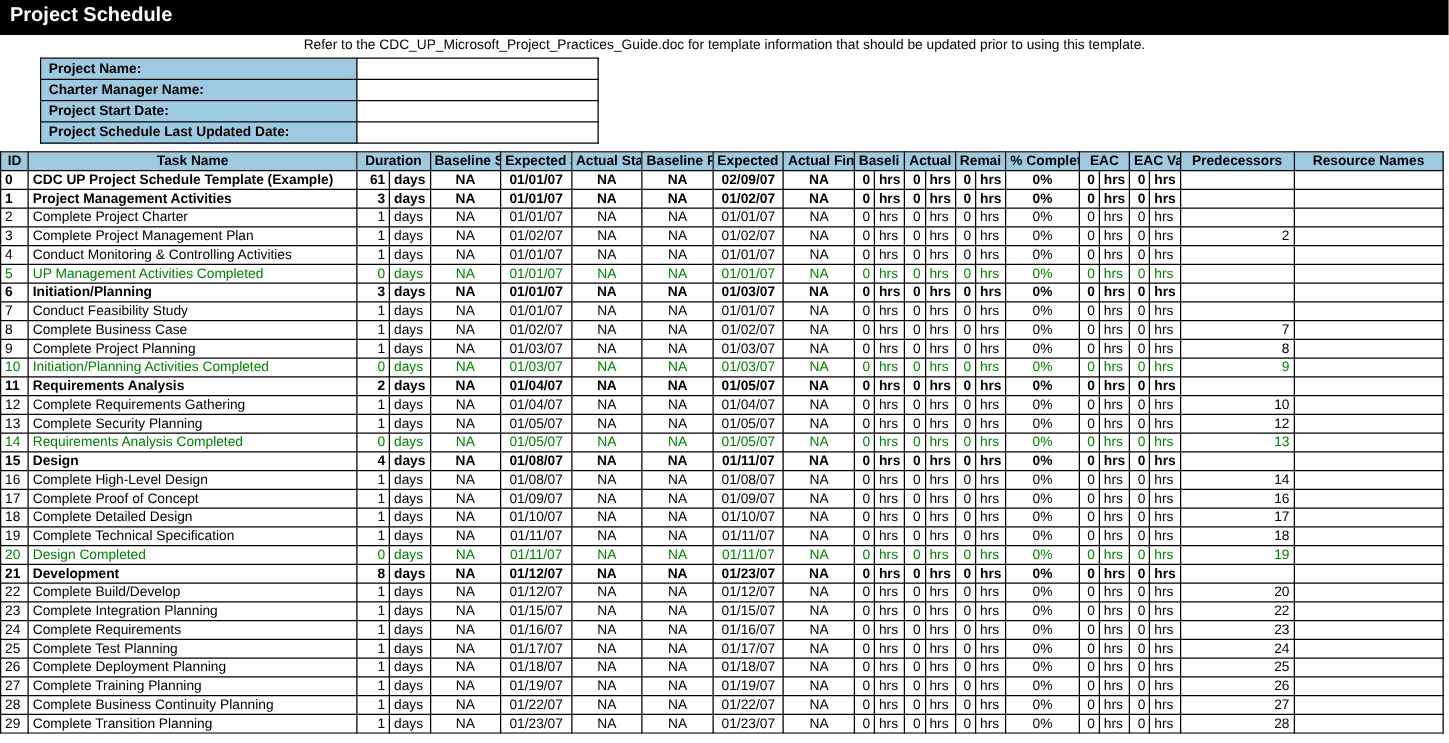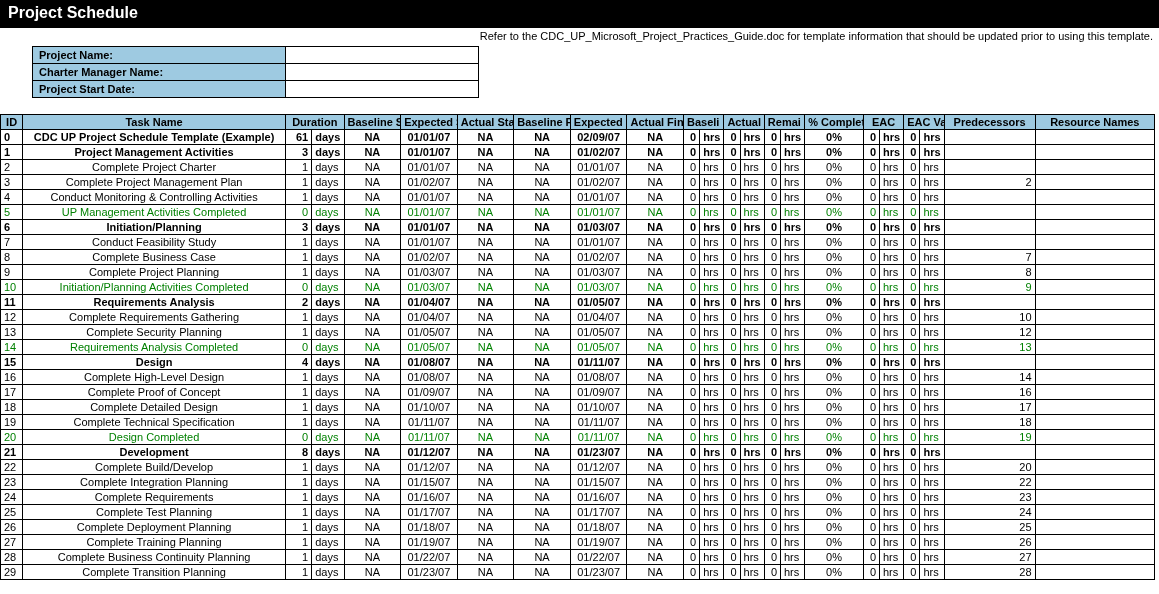--- a/index.html
+++ b/index.html
@@ -1,28 +1,28 @@
 <!DOCTYPE html>
 <html><head>
 <meta charset="utf-8">
 <style>
   html,body{margin:0;padding:0;font-family:Arial,Helvetica,sans-serif;font-size:11px;color:#000;background:#fff}
   .titlebar{background:#000;color:#fff;font-size:16px;font-weight:bold;padding:4px 8px 6px 8px}
-  .note{text-align:right;padding:2px 6px;font-size:11px}
-  .meta-table{border-collapse:collapse;margin:2px 0 16px 32px}
+  .note{text-align:center;padding:2px 6px;font-size:11px}
+  .meta-table{border-collapse:collapse;margin:2px 0 6px 32px}
   .meta-table td{border:1px solid #000;padding:2px 6px;font-size:11px}
   .meta-label{background:#9ecae1;font-weight:bold;width:240px}
   .meta-val{background:#fff;width:180px}
   table.sched{border-collapse:collapse;width:1155px;table-layout:fixed}
   table.sched th,table.sched td{border:1px solid #000;padding:1px 3px;font-size:11px;white-space:nowrap;overflow:hidden}
   table.sched th{background:#9ecae1;font-weight:bold;text-align:center;vertical-align:middle}
   th.task{text-align:left;padding-left:4px}
   td.c{text-align:center}
   td.r{text-align:right}
-  td.task{text-align:center}
+  td.task{text-align:left}
   tr.bold td{font-weight:bold}
   tr.green td{color:#008000}
   .ind0{padding-left:4px}
   .ind1{padding-left:30px}
   .ind2{padding-left:60px}
   col.id{width:22px}
   col.tn{width:260px}
   col.dn{width:26px}
   col.du{width:32px}
   col.d{width:56px}
@@ -43,20 +43,24 @@
       <tr>
         <td class="meta-label">Project Name:</td>
         <td class="meta-val"></td>
       </tr>
   <tr>
         <td class="meta-label">Charter Manager Name:</td>
         <td class="meta-val"></td>
       </tr>
   <tr>
         <td class="meta-label">Project Start Date:</td>
+        <td class="meta-val"></td>
+      </tr>
+  <tr>
+        <td class="meta-label">Project Schedule Last Updated Date:</td>
         <td class="meta-val"></td>
       </tr>
 </tbody>
   </table>
 
 <table class="sched">
   <colgroup>
     <col class="id">
       <col class="tn">
       <col class="dn">

